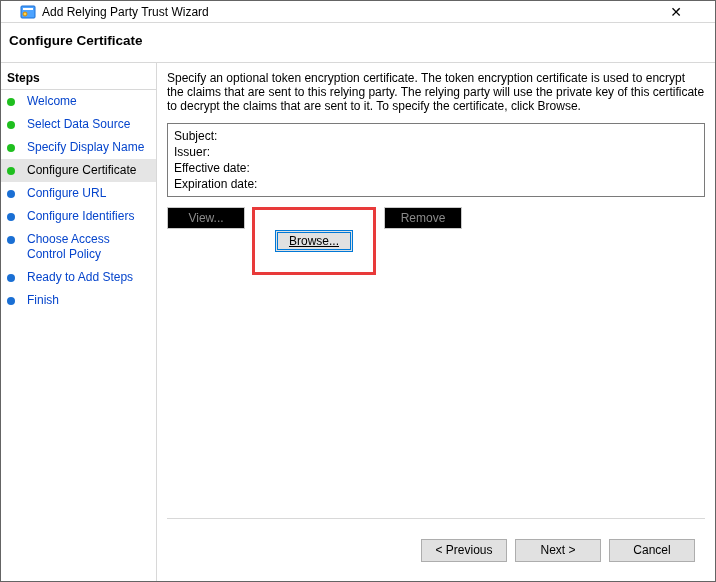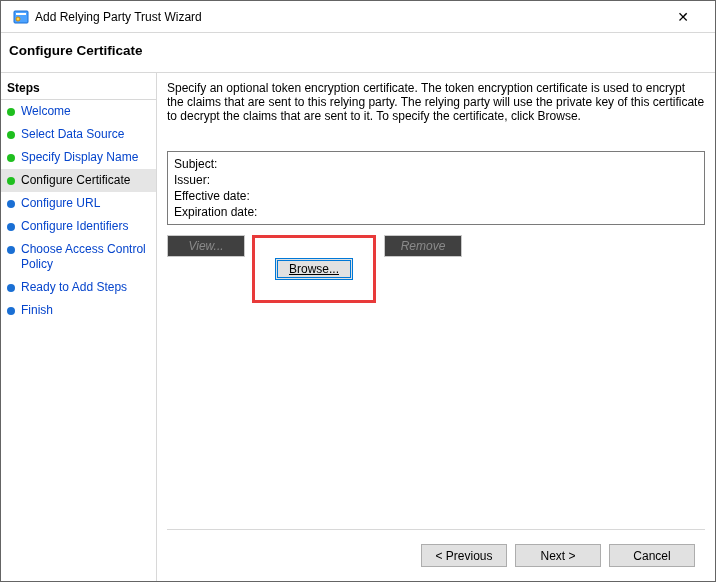--- a/index.html
+++ b/index.html
@@ -2,75 +2,75 @@
 <html><head>
 <meta charset="utf-8">
 <style>
   * { box-sizing: border-box; font-family: "Segoe UI", Tahoma, sans-serif; }
   body { margin: 0; background: #fff; }
   .window {
     width: 716px; height: 582px; border: 1px solid #646464;
     display: flex; flex-direction: column; position: relative;
   }
   .titlebar {
-    height: 32px; display: flex; align-items: center; padding: 0 12px;
+    height: 22px; display: flex; align-items: center; padding: 0 19px;
     border-bottom: 1px solid #d8d8d8;
   }
   .titlebar .icon { width: 16px; height: 16px; margin-right: 6px; display:inline-flex; align-items:center; justify-content:center; }
   .titlebar .title { font-size: 12px; color: #000; flex: 1; }
   .titlebar .close {
     width: 40px; height: 28px; display:flex; align-items:center; justify-content:center;
     font-size: 14px; color:#000; background:transparent;
   }
   .header {
     padding: 10px 8px 14px 8px; border-bottom: 1px solid #d8d8d8;
   }
   .header h1 { font-size: 13.5px; font-weight: bold; margin: 0; color:#000; }
   .body { flex:1; display:flex; min-height:0; }
   .sidebar {
     width: 156px; border-right: 1px solid #d8d8d8; padding-top: 4px;
   }
   .sidebar-title { font-size: 12px; font-weight: bold; padding: 4px 6px 4px 6px; border-bottom: 1px solid #d8d8d8; }
   .step-item {
-    display:flex; align-items:flex-start; padding: 4px 6px 4px 6px; gap:6px;
+    display:flex; align-items:flex-start; padding: 4px 6px 4px 6px; gap:12px;
     font-size: 12px; color:#0645cc; cursor: default;
   }
   .step-item .bullet {
     width:8px; height:8px; border-radius:50%; margin-top:4px; flex-shrink:0;
     background:#1a6fd4;
   }
   .step-item.done .bullet { background:#1fbf1f; }
   .step-item.current { background:#e5e5e5; color:#000; }
   .step-item.current .bullet { background:#1fbf1f; }
   .step-item span.label { line-height: 15px; }
   .content {
     flex:1; display:flex; flex-direction:column; padding:8px 10px 0 10px;
     font-size: 12px; color:#000;
   }
-  .desc { line-height:14px; margin-bottom:28px; }
+  .desc { line-height:14px; margin-bottom:10px; }
   .cert-box {
     border:1px solid #7a7a7a; padding:4px 6px 4px 6px;
   }
   .cert-row { display:flex; gap:4px; padding:1px 0; font-size:12px; }
   .cert-row .lbl { }
   .btn-row { display:flex; gap:8px; margin-top:10px; align-items:flex-start; }
   .btn {
     min-width:78px; height:22px; background:#e1e1e1; border:1px solid #adadad;
     font-size:12px; color:#000; display:flex; align-items:center; justify-content:center;
     padding:0 8px;
   }
-  .btn.disabled { color:#8a8a8a; background:#404040; border-color:#c9c9c9;font-style:italic; }
+  .btn.disabled { color:#8a8a8a; background:#000000; border-color:#c9c9c9; }
   .btn.focus { border:1px solid #0078d7; outline:1px solid #0078d7; outline-offset:-3px; }
   .highlight-box {
     border:3px solid #e83a3a; padding:20px; display:inline-block;
     margin-left:-1px;
     text-decoration:underline;
   }
   .footer {
-    height:52px; border-top:1px solid #d8d8d8; display:flex; align-items:center;
+    height:63px; border-top:1px solid #d8d8d8; display:flex; align-items:center;
     justify-content:flex-end; gap:8px; padding:0 10px;
   }
   .footer .btn { min-width:86px; height:23px; }
   .content-inner { flex:1; }
 </style>
 </head>
 <body>
 
 <div class="window">
 

